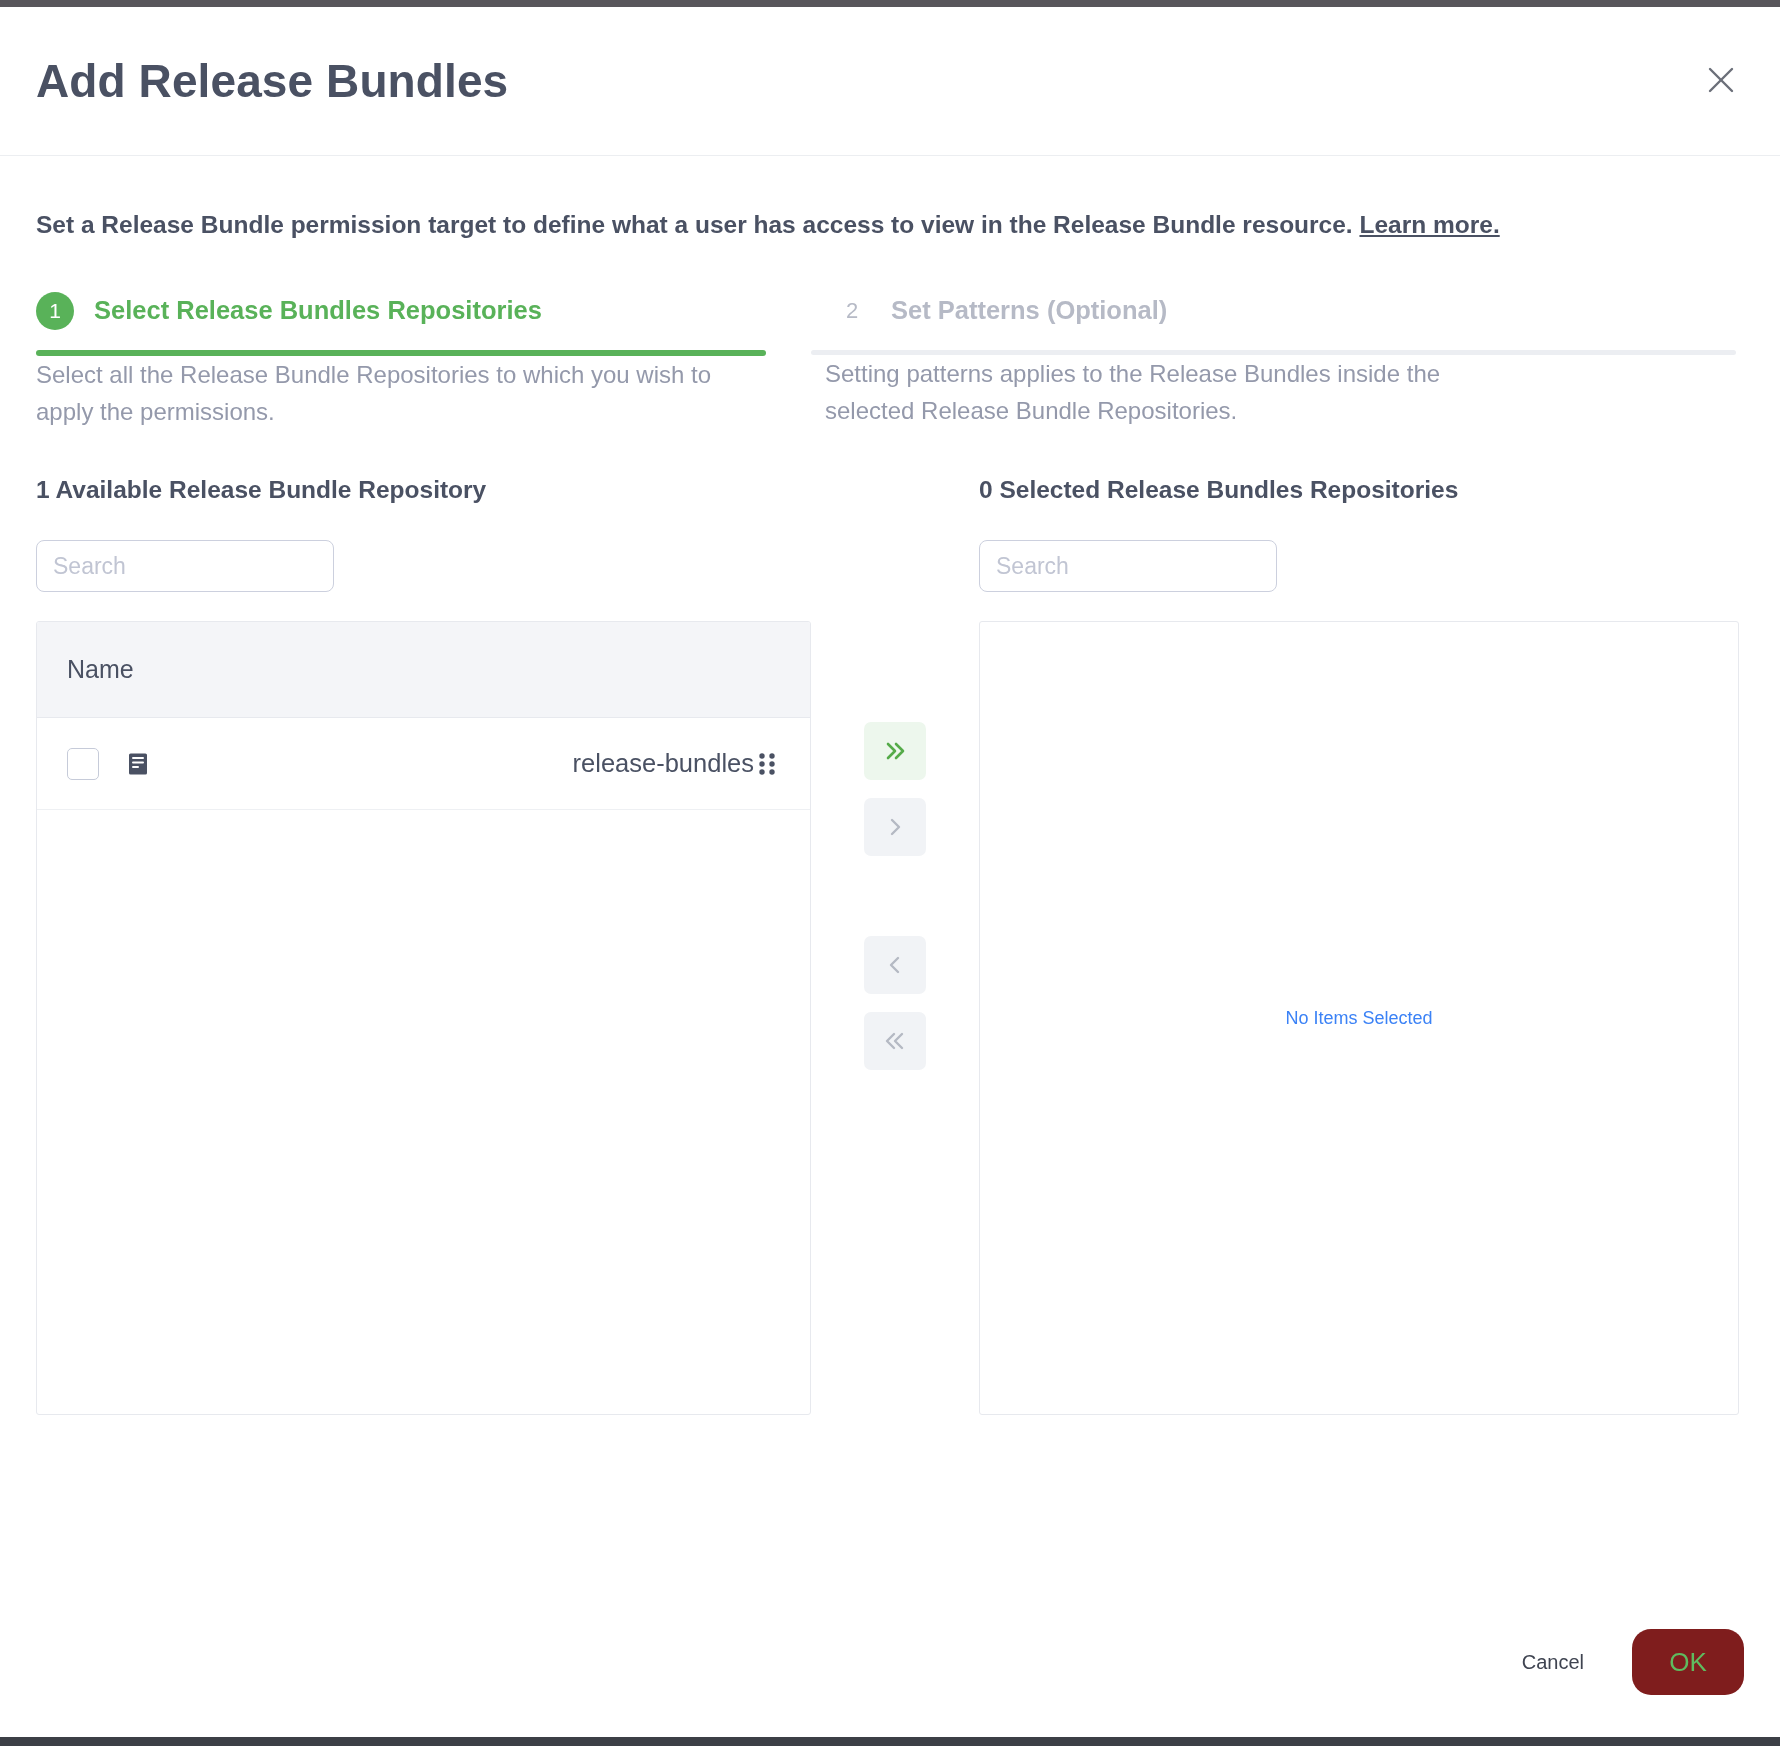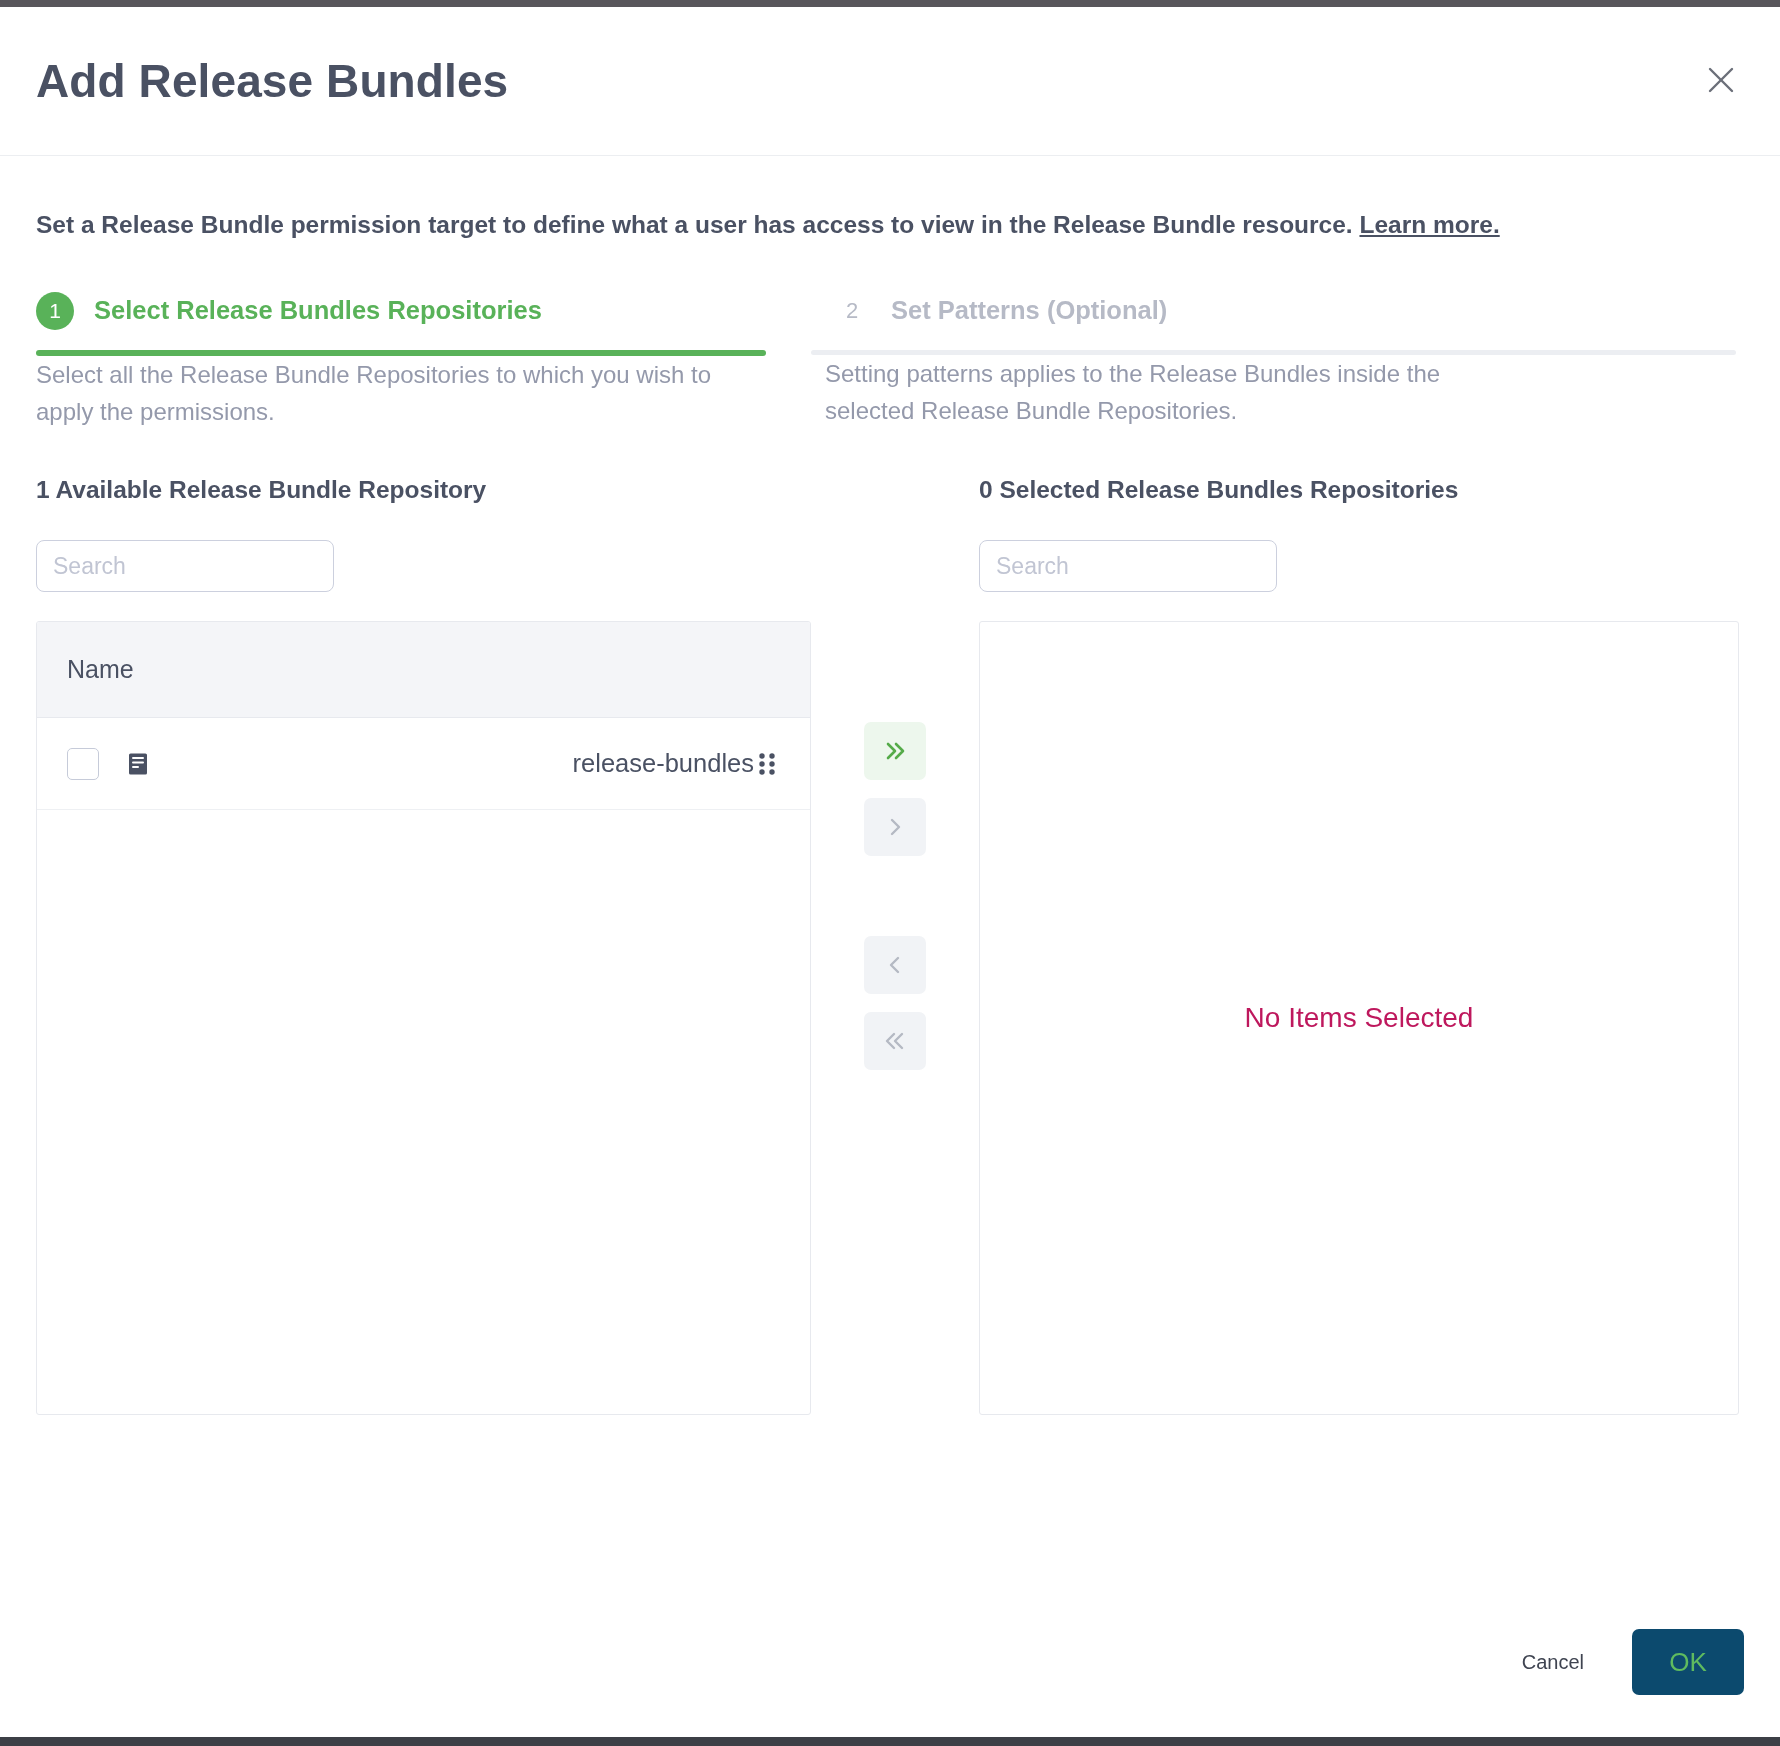--- a/index.html
+++ b/index.html
@@ -253,22 +253,22 @@
     border: 1px solid #e7e9ee;
     border-radius: 3px;
     background: #ffffff;
     height: 794px;
     box-sizing: border-box;
     display: flex;
     align-items: center;
     justify-content: center;
   }
   .empty-text {
-    font-size: 28px;
-    color: #be185d;
+    font-size: 18px;
+    color: #3b82f6;
   }
 
   
   .xfer-stack {
     margin-top: 246px;
     display: flex;
     flex-direction: column;
     align-items: center;
   }
   .xfer-btn {
@@ -303,23 +303,23 @@
     background: transparent;
     border: none;
     padding: 16px 26px;
     font-family: "Liberation Sans", sans-serif;
     cursor: pointer;
   }
   .btn-ok {
     margin-left: 22px;
     font-size: 26px;
     color: #5fbb5f;
-    background: #0c4a6e;
+    background: #7f1d1d;
     border: none;
-    border-radius: 7px;
+    border-radius: 19px;
     width: 112px;
     height: 66px;
     font-family: "Liberation Sans", sans-serif;
     cursor: pointer;
   }
 </style>
 </head>
 <body>
 
 <div class="app-frame">

